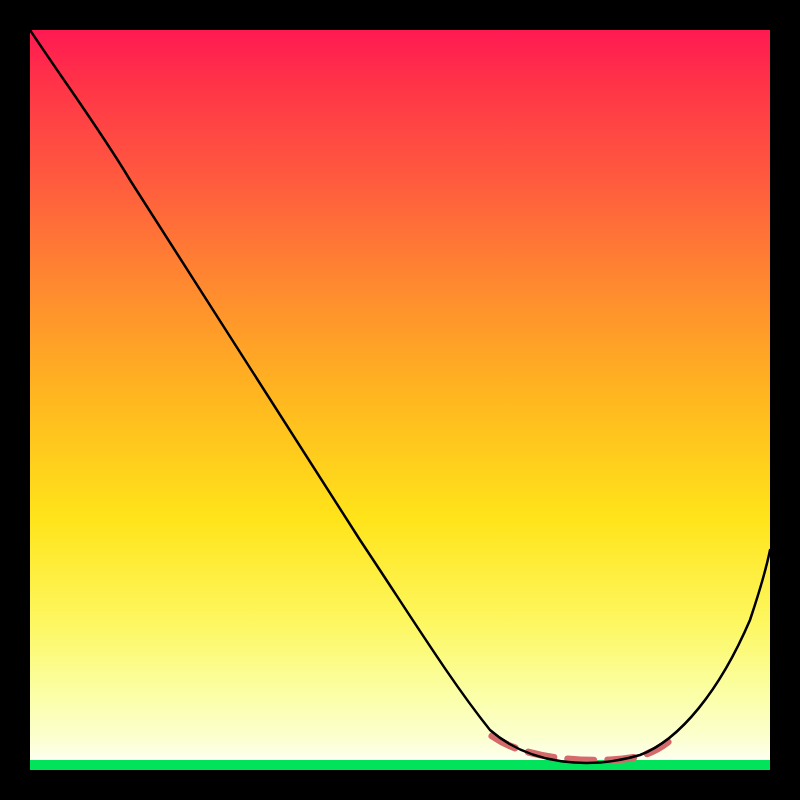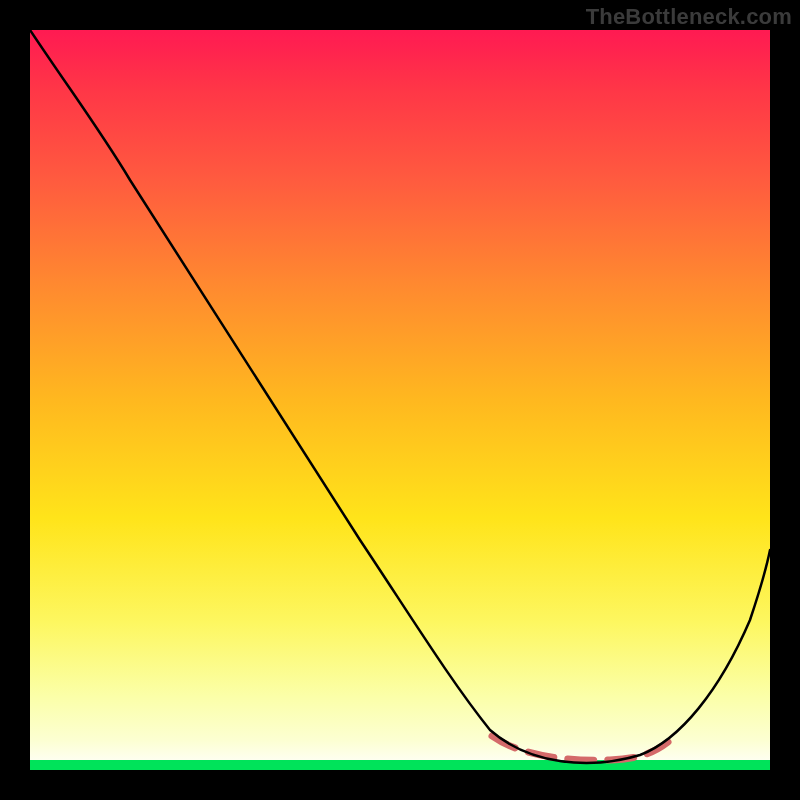--- a/index.html
+++ b/index.html
@@ -79,21 +79,20 @@
     stroke: #d46a6a;
     stroke-width: 7;
     stroke-linecap: round;
     stroke-dasharray: 26 14;
   }
 </style>
 </head>
 <body>
 <div class="wrap">
 
-  <div class="watermark">TheBottleneck.com</div>
 
   <div class="plot">
     <div class="gradient"></div>
     <div class="green-strip"></div>
 
     <svg class="curve-svg" viewBox="0 0 740 740" preserveAspectRatio="none">
 
       <path class="dash-path" d="M 462 706
                C 490 726, 540 732, 580 730
                C 610 729, 625 722, 638 712"></path>

